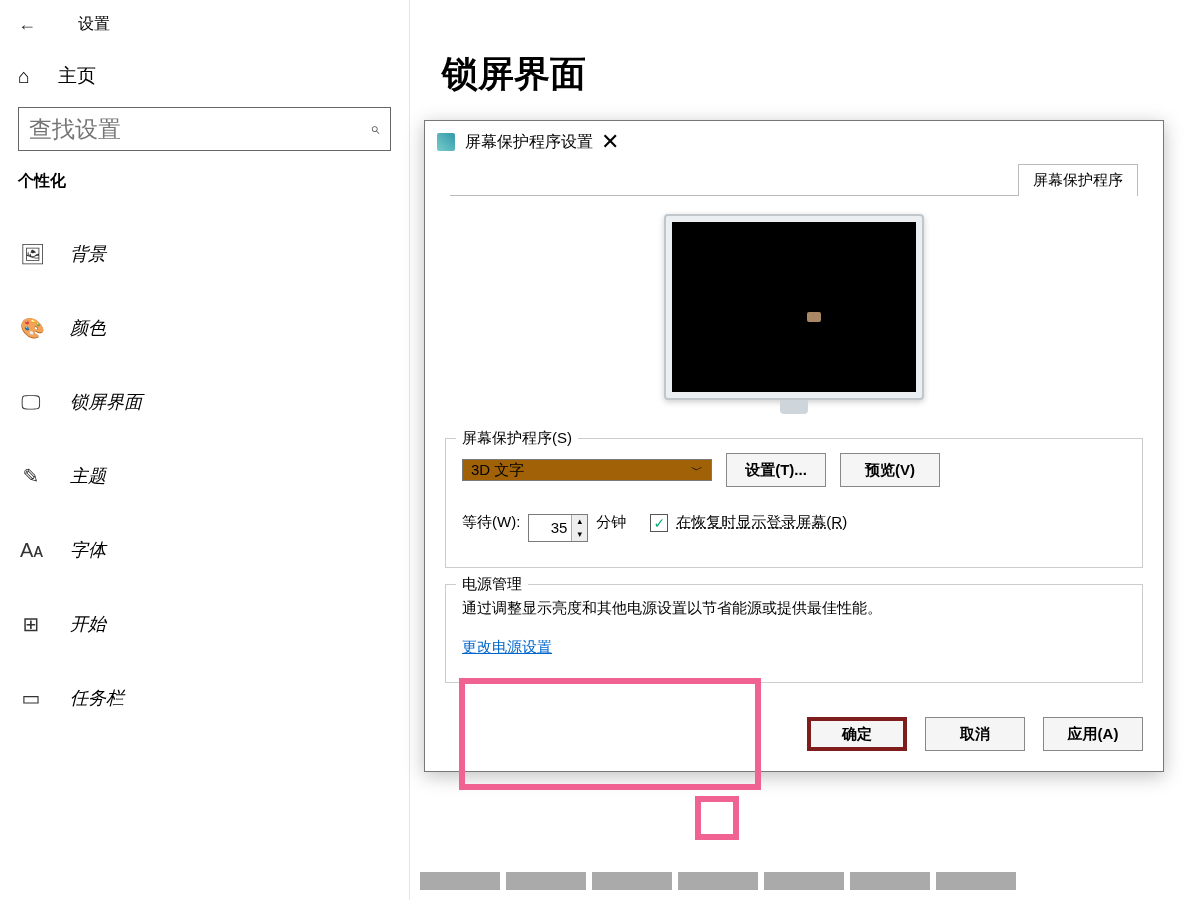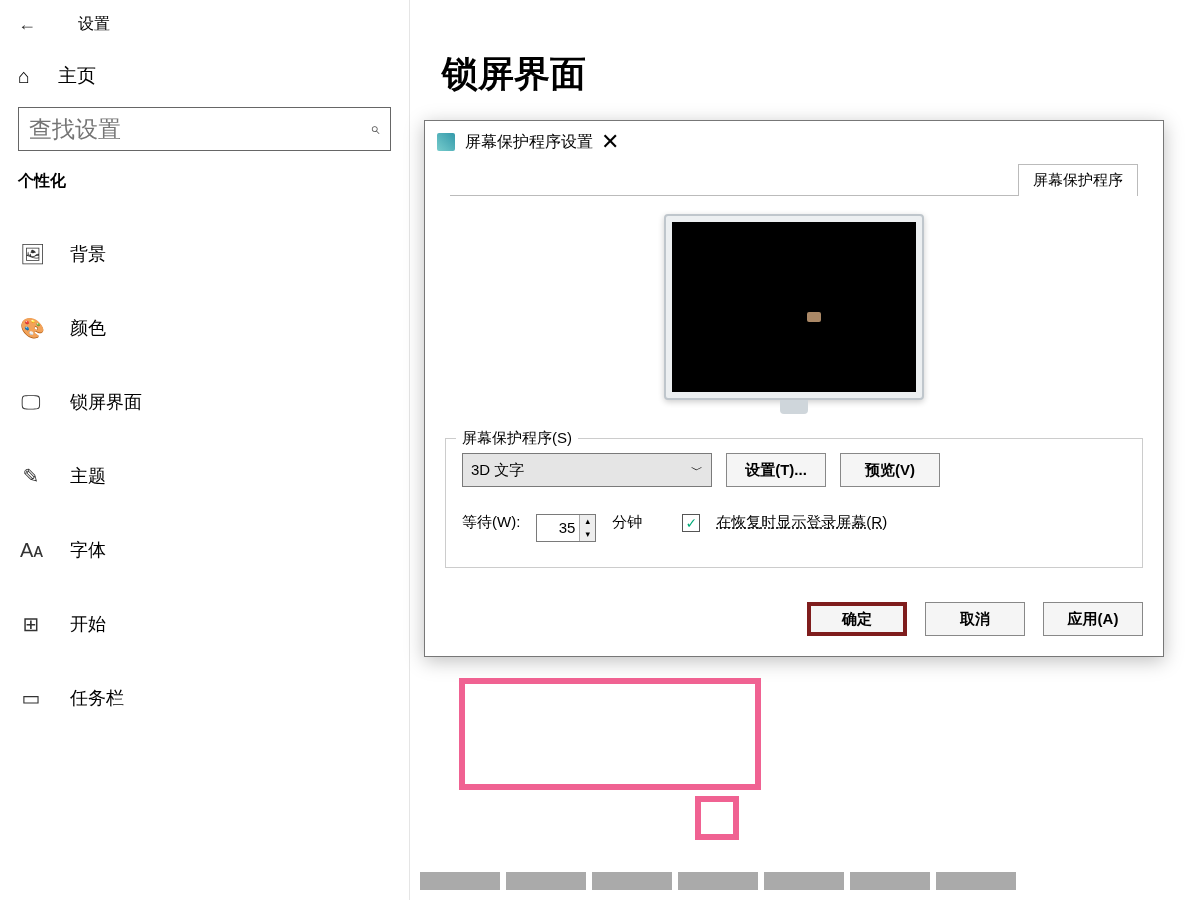--- a/index.html
+++ b/index.html
@@ -15,21 +15,21 @@
 
 .search-wrap { padding: 0 18px 20px; }
 .search-box { border: 1px solid #666; height: 44px; display: flex; align-items: center; padding: 0 10px; justify-content: space-between; }
 .search-box input { border: none; outline: none; flex: 1; font-size: 23px; background: transparent; }
 .search-icon { font-size: 17px; color: #555; transform: scaleX(-1); }
 
 .section-label { padding: 0 18px 14px; font-size: 16px; font-weight: bold; }
 
 .nav-item { display: flex; align-items: center; gap: 28px; padding: 14px 20px; font-size: 18px; cursor: pointer; }
 .nav-item .ico { width: 22px; text-align: center; font-size: 20px; color: #333; }
-.nav-item .txt { font-size: 18px; }
+.nav-item .txt { font-size: 18px; font-style: italic; }
 .nav-sep { height: 22px; }
 
 .main { flex: 1; padding: 50px 0 0 32px; position: relative; }
 .page-title { font-size: 36px; font-weight: 600; margin-bottom: 24px; }
 
 .dialog { position: absolute; top: 120px; left: 14px; width: 740px; border: 1px solid #777; background: #fff; box-shadow: 0 4px 18px rgba(0,0,0,.25); }
 .dlg-title { display: flex; align-items: center; justify-content: flex-start; padding: 8px 12px; font-size: 16px; }
 .dlg-title-left { display: flex; align-items: center; gap: 10px; }
 .dlg-close { font-size: 22px; cursor: pointer; padding: 0 8px; }
 .mini-icon { width: 18px; height: 18px; background: linear-gradient(45deg,#7cc,#39a); border-radius: 2px; }
@@ -47,25 +47,25 @@
 .stand { width: 28px; height: 14px; background: #cfd6db; margin: 0 auto; border-radius: 0 0 4px 4px; }
 
 .hl { border: 6px solid #f06292; }
 .hl-box1 { position: absolute; top: 482px; left: 34px; width: 302px; height: 112px; pointer-events: none; }
 .hl-box2 { position: absolute; top: 600px; left: 270px; width: 44px; height: 44px; pointer-events: none; }
 
 .group { border: 1px solid #ccc; padding: 14px 16px 25px; position: relative; margin-bottom: 16px; }
 .group-label { position: absolute; top: -10px; left: 10px; background: #fff; padding: 0 6px; font-size: 15px; }
 
 .row1 { display: flex; align-items: center; gap: 14px; }
-.select { flex: 0 0 250px; height: 34px; border: 1px solid #7a7a7a; display: flex; align-items: center; justify-content: space-between; padding: 0 8px; font-size: 15px; background: #e5e5e5; }
+.select { flex: 0 0 250px; height: 22px; border: 1px solid #7a7a7a; display: flex; align-items: center; justify-content: space-between; padding: 0 8px; font-size: 15px; background: #a16207; }
 .chev { font-size: 12px; }
 .btn { height: 34px; min-width: 100px; border: 1px solid #888; background: #f5f5f5; font-size: 15px; padding: 0 14px; cursor: pointer; font-weight: bold; }
 
-.row2 { display: flex; align-items: center; gap: 16px; margin-top: 16px; font-size: 15px; }
+.row2 { display: flex; align-items: center; gap: 8px; margin-top: 16px; font-size: 15px; }
 .spin { width: 60px; height: 28px; border: 1px solid #7a7a7a; display: flex; margin-top: 11px; }
 .spin-val { flex: 1; text-align: right; padding-right: 4px; line-height: 26px; }
 .spin-btns { width: 16px; display: flex; flex-direction: column; border-left: 1px solid #aaa; }
 .spin-btns div { flex: 1; font-size: 9px; text-align: center; line-height: 12px; background: #eee; }
 
 .chk { width: 18px; height: 18px; border: 1px solid #555; display: inline-flex; align-items: center; justify-content: center; font-size: 14px; color: #0a7; }
 
 .power-group { margin-top: 4px; }
 .power-text { font-size: 15px; margin-bottom: 20px; }
 .link { color: #0066cc; text-decoration: underline; font-size: 15px; cursor: pointer; }
@@ -185,20 +185,25 @@
               <div>▾</div>
             </div>
           </div>
           <span>分钟</span>
           <span style="width:8px"></span>
           <span class="chk">✓</span>
           <span style="text-decoration: underline dotted;">在恢复时显示登录屏幕(R)</span>
         </div>
       </div>
 
+      <div class="group power-group">
+        <div class="group-label">电源管理</div>
+        <div class="power-text">通过调整显示亮度和其他电源设置以节省能源或提供最佳性能。</div>
+        <span class="link">更改电源设置</span>
+      </div>
 
       <div class="hl hl-box1"></div>
       <div class="hl hl-box2"></div>
 
     </div>
 
     <div class="dlg-footer">
       <button class="btn btn-primary">确定</button>
       <button class="btn">取消</button>
       <button class="btn">应用(A)</button>

